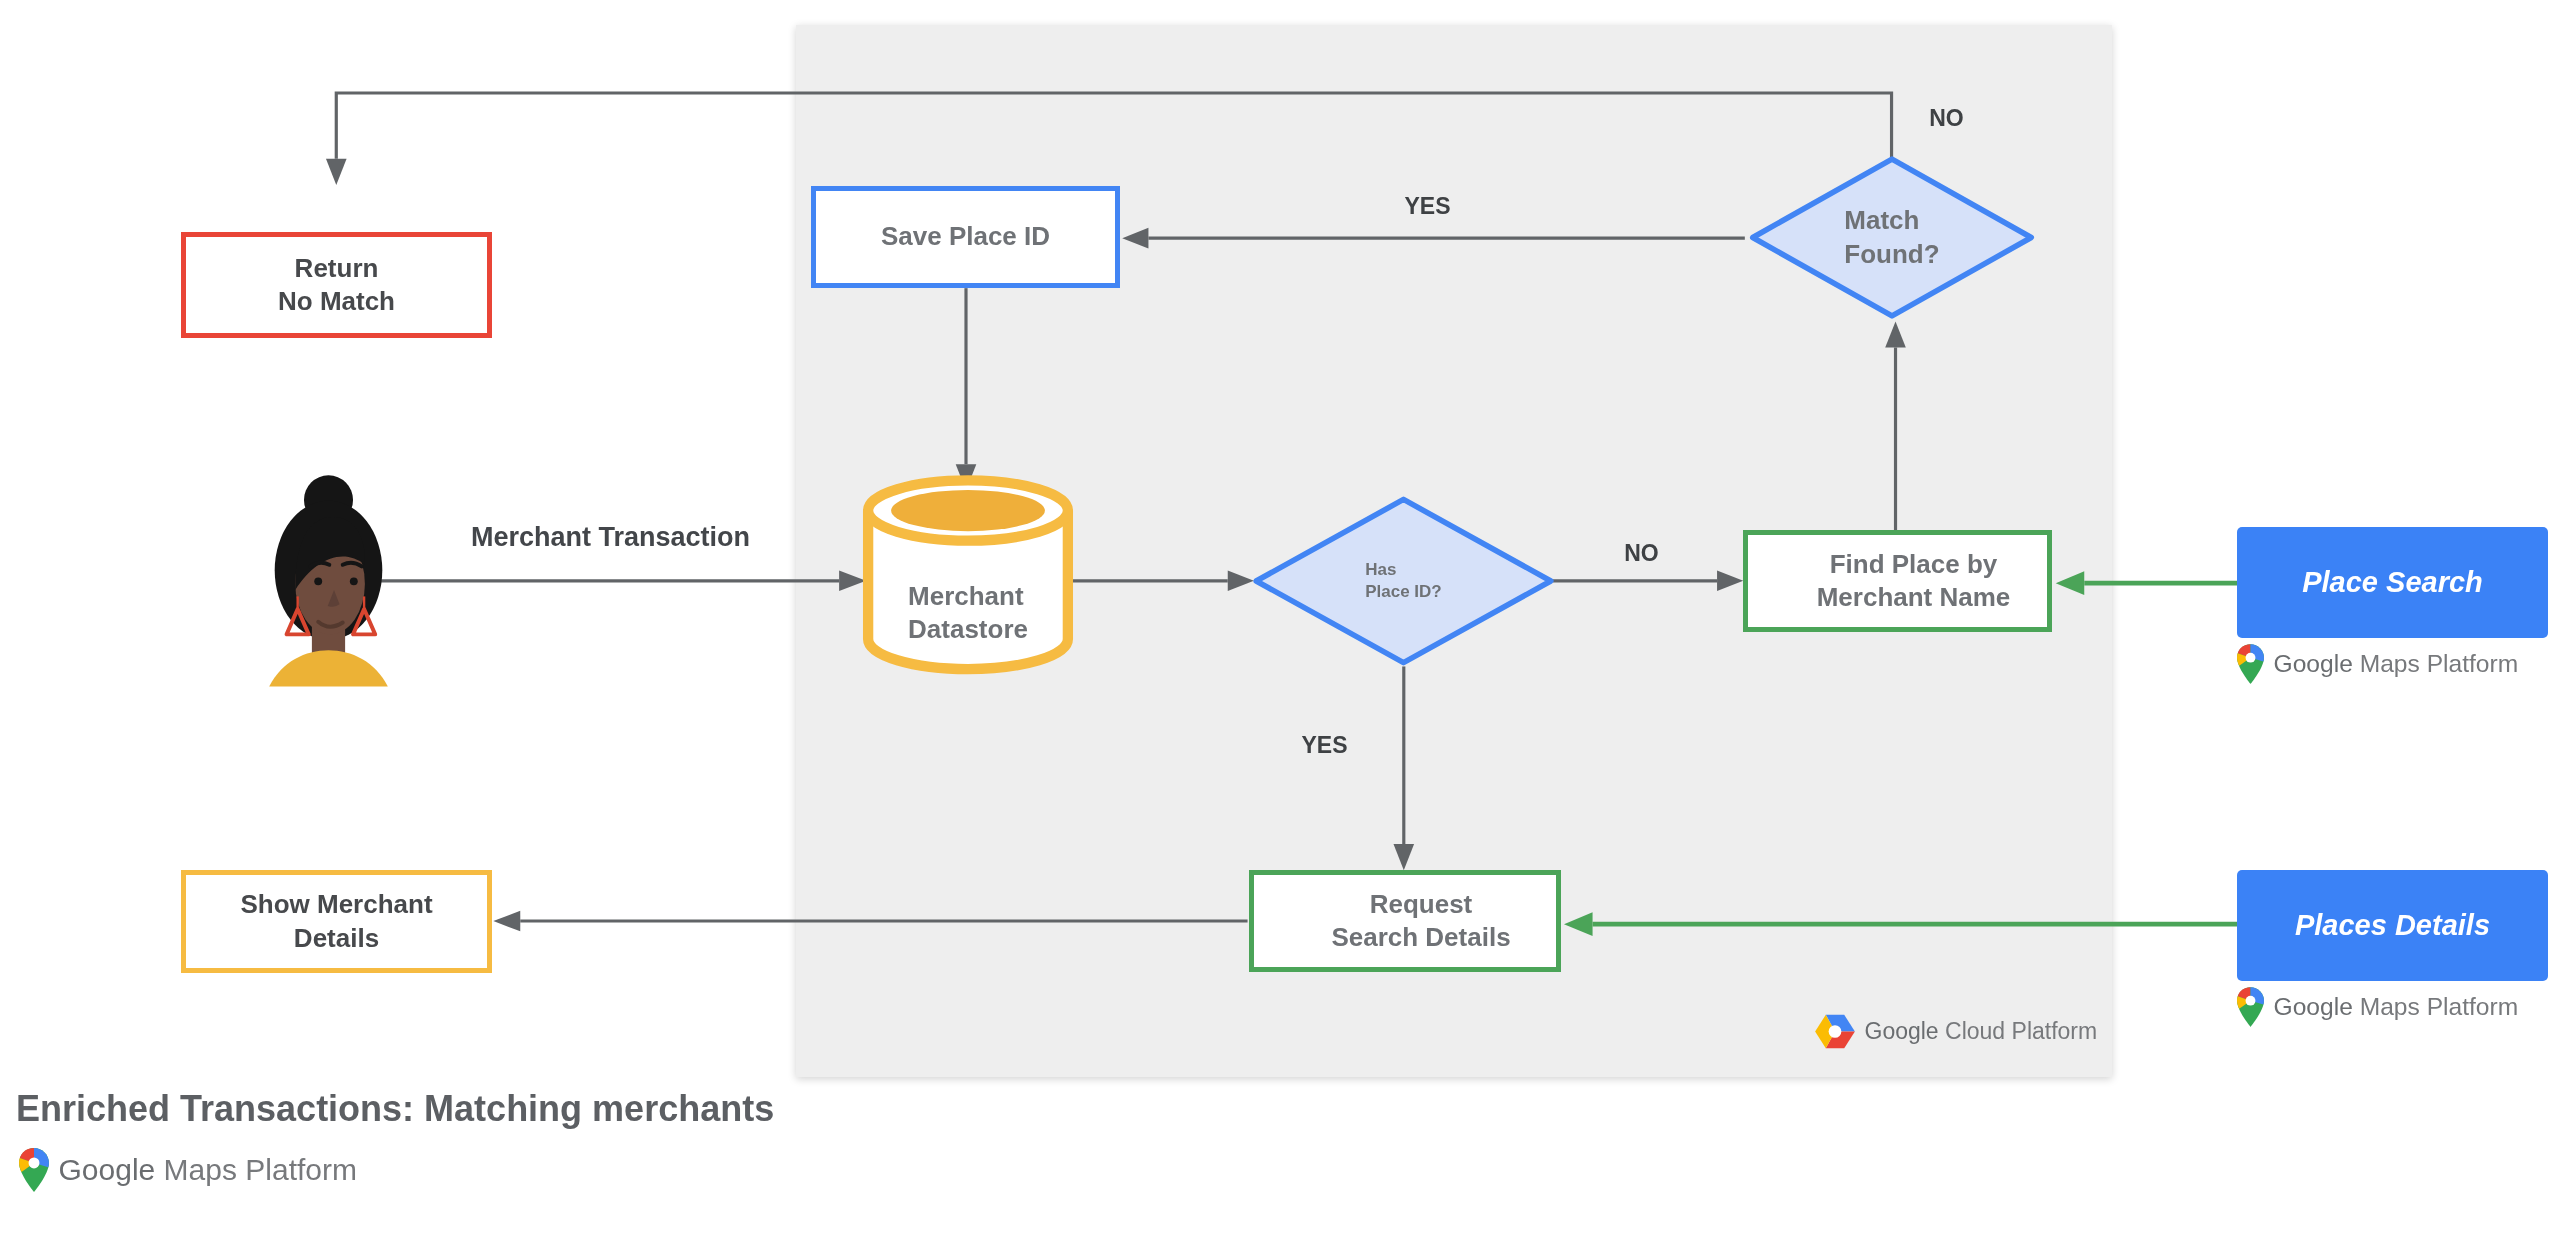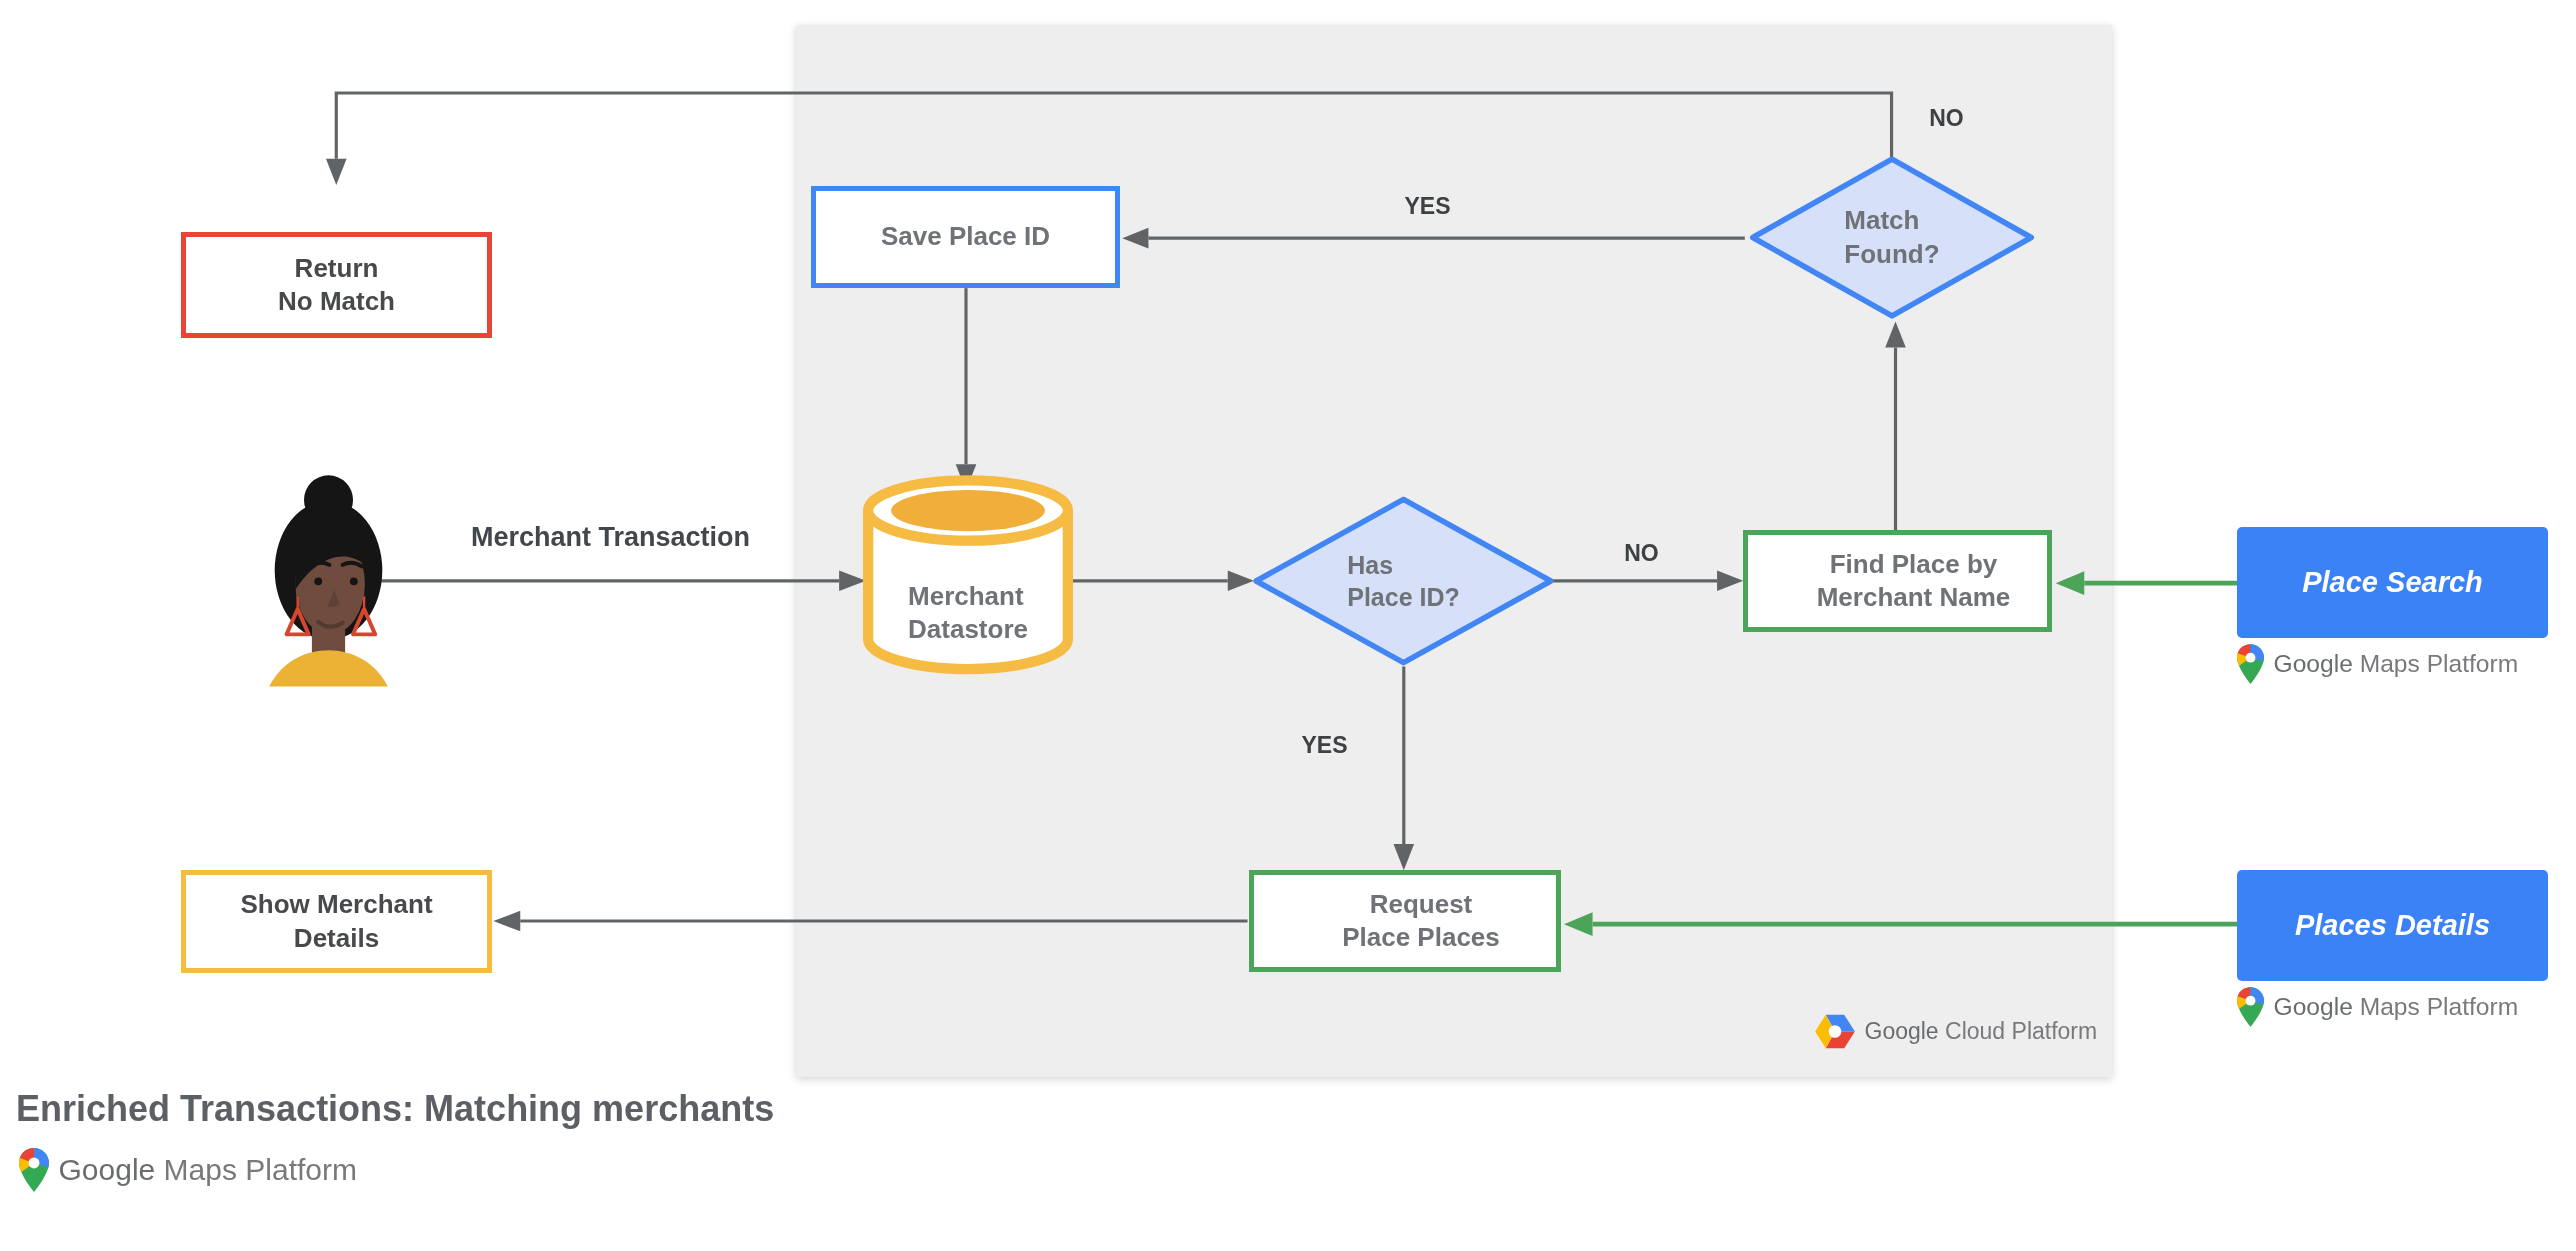--- a/index.html
+++ b/index.html
@@ -134,21 +134,21 @@
     <div class="node-label">Save Place ID</div>
   </div>
 
   <div class="node border-green" style="left:1743px;top:530px;width:309px;height:102px;">
     <div class="node-label">Find Place by
 Merchant Name</div>
   </div>
 
   <div class="node border-green" style="left:1249px;top:870px;width:312px;height:102px;">
     <div class="node-label">Request
-Place Places</div>
+Search Details</div>
   </div>
 
   <div class="node outside border-yellow" style="left:181px;top:870px;width:311px;height:103px;">
     <div class="node-label">Show Merchant
 Details</div>
   </div>
 
   <div class="node btn" style="left:2237px;top:527px;width:311px;height:111px;">
     <div class="node-label">Place Search</div>
   </div>
@@ -162,21 +162,21 @@
       <polygon points="180,4 356,103 180,202 4,103" fill="#D6E1F9" stroke="#4285F4" stroke-width="7" stroke-linejoin="round"></polygon>
     </svg>
     <div class="node-label" style="font-size:26px;">Match
 Found?</div>
   </div>
 
   <div class="shape" style="left:1253px;top:496px;width:301px;height:170px;">
     <svg width="301" height="170" viewBox="0 0 380 214">
       <polygon points="190,4 376,107 190,210 4,107" fill="#D6E1F9" stroke="#4285F4" stroke-width="7" stroke-linejoin="round"></polygon>
     </svg>
-    <div class="node-label" style="font-size:25px;">Has
+    <div class="node-label" style="font-size:17px;">Has
 Place ID?</div>
   </div>
 
   <div class="shape" style="left:861px;top:474px;width:214px;height:211px;">
     <svg width="214" height="211" viewBox="0 0 270 266">
       <path d="M9,46 L9,208 A126,38 0 0 0 261,208 L261,46" fill="#ffffff" stroke="#F6BB42" stroke-width="13"></path>
       <ellipse cx="135" cy="46" rx="126" ry="38" fill="#ffffff" stroke="#F6BB42" stroke-width="13"></ellipse>
       <ellipse cx="135" cy="46" rx="97" ry="26" fill="#EFAF3A"></ellipse>
     </svg>
     <div class="node-label" style="top:67px;">Merchant

